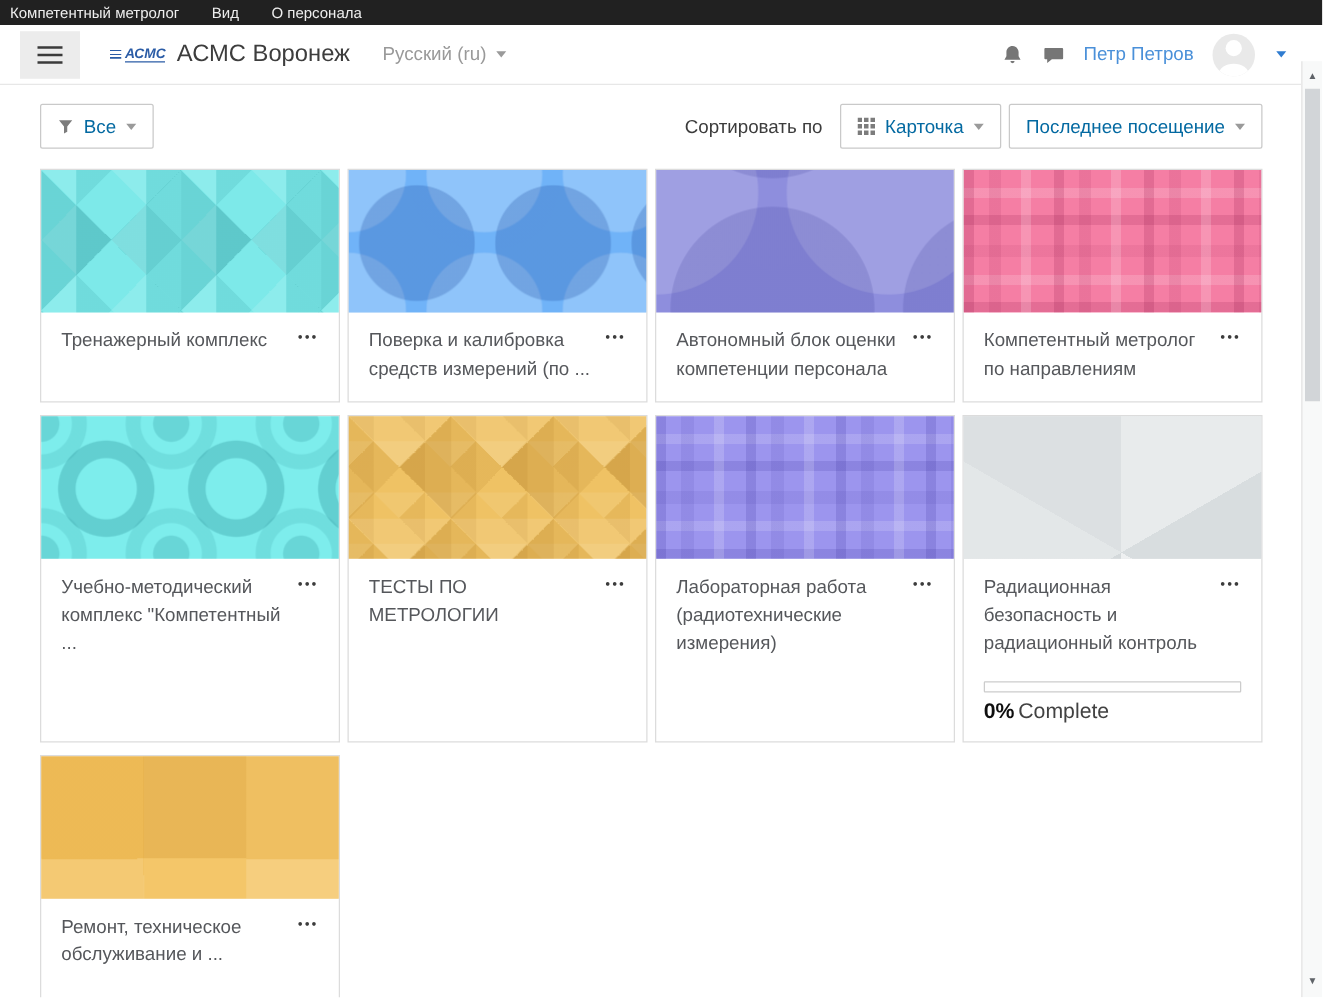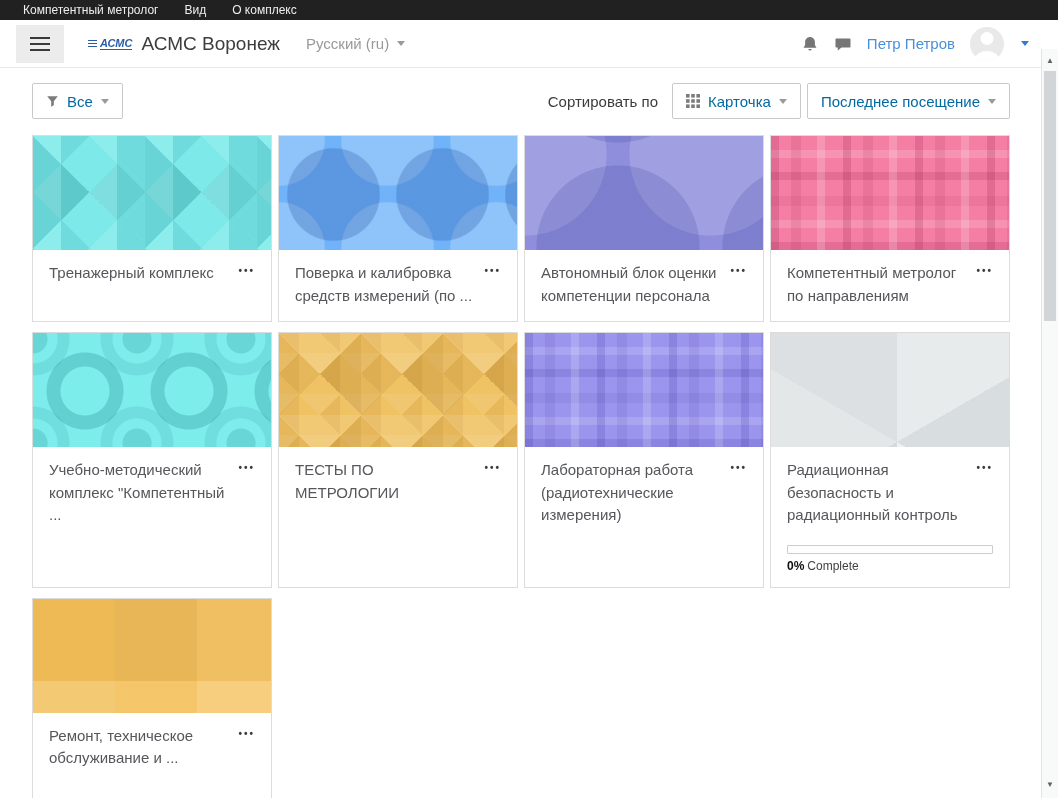--- a/index.html
+++ b/index.html
@@ -15,21 +15,21 @@
   .win-controls{margin-left:auto;display:flex;height:100%;}
   .win-btn{width:46px;height:100%;display:flex;align-items:center;justify-content:center;
            background:transparent;border:none;color:#1a1a1a;padding:0;cursor:default;}
   .win-btn.min{font-size:13px;}
   .win-btn.max{font-size:11px;}
   .win-btn.close{font-size:13px;}
 
   
   .menubar{height:20px;background:#212121;display:flex;align-items:center;}
   .menu-item{color:#eeeeee;font-size:12px;padding:0 13px;line-height:20px;}
-  .menu-item:first-child{padding-left:23px;}
+  .menu-item:first-child{padding-left:8px;}
 
   
   .page{width:1041px;}
 
   
   .app-header{height:48px;display:flex;align-items:center;padding:0 12px 0 16px;
               border-bottom:1px solid #e7e7e7;background:#fff;justify-content:space-between;}
   .hamburger{width:48px;height:38px;background:#ececec;border:none;display:flex;
              flex-direction:column;justify-content:center;align-items:center;gap:4px;padding:0;}
   .hamburger i{width:20px;height:2px;background:#3a3a3a;display:block;}
@@ -70,21 +70,21 @@
   .card-img{height:114px;display:block;flex:0 0 auto;}
   .card-body{flex:1;display:flex;flex-direction:column;padding:12px 16px 14px;min-height:68px;}
   .card-top{display:flex;align-items:flex-start;}
   .card-title{flex:1;font-size:15px;line-height:1.5;color:#55575b;text-decoration:none;
               padding-right:10px;}
   .card-more{border:none;background:none;color:#3c3c3c;font-size:10px;font-weight:bold;
              letter-spacing:2px;line-height:1;padding:4px 0 0;}
   .progress-block{margin-top:auto;padding-top:18px;}
   .progress-track{height:9px;border:1px solid #cccccc;background:#fefefe;border-radius:1px;}
   .progress-fill{height:100%;width:0;background:#7ac143;}
-  .progress-text{margin-top:5px;font-size:12px;color:#424242;}
+  .progress-text{margin-top:5px;font-size:17px;color:#424242;}
   .progress-text .pct{font-weight:bold;color:#0f0f0f;margin-right:3px;}
 
   
   .p1{background-color:#7de9e9;background-image:
       conic-gradient(from 45deg,rgba(0,100,110,.10) 0 25%,transparent 0 50%,rgba(0,100,110,.16) 0 75%,transparent 0),
       conic-gradient(from 225deg,rgba(0,100,110,.10) 0 25%,transparent 0 50%,rgba(255,255,255,.12) 0 75%,transparent 0);
       background-size:112px 112px,56px 56px;background-position:0 0,28px 28px;}
   .p2{background-color:#70b3f8;background-image:
       radial-gradient(circle 47px at 50% 50%,rgba(25,70,155,.25) 97%,transparent 100%),
       radial-gradient(circle 47px at 50% 50%,rgba(255,255,255,.22) 97%,transparent 100%);
@@ -126,21 +126,21 @@
 </style>
 </head>
 <body>
 
 <div class="window">
 
 
   <div class="menubar">
     <span class="menu-item">Компетентный метролог</span>
     <span class="menu-item">Вид</span>
-    <span class="menu-item">О комплекс</span>
+    <span class="menu-item">О персонала</span>
   </div>
 
   <div class="page">
 
     <div class="app-header">
       <button class="hamburger">
         <i></i>
           <i></i>
           <i></i>
       </button>

